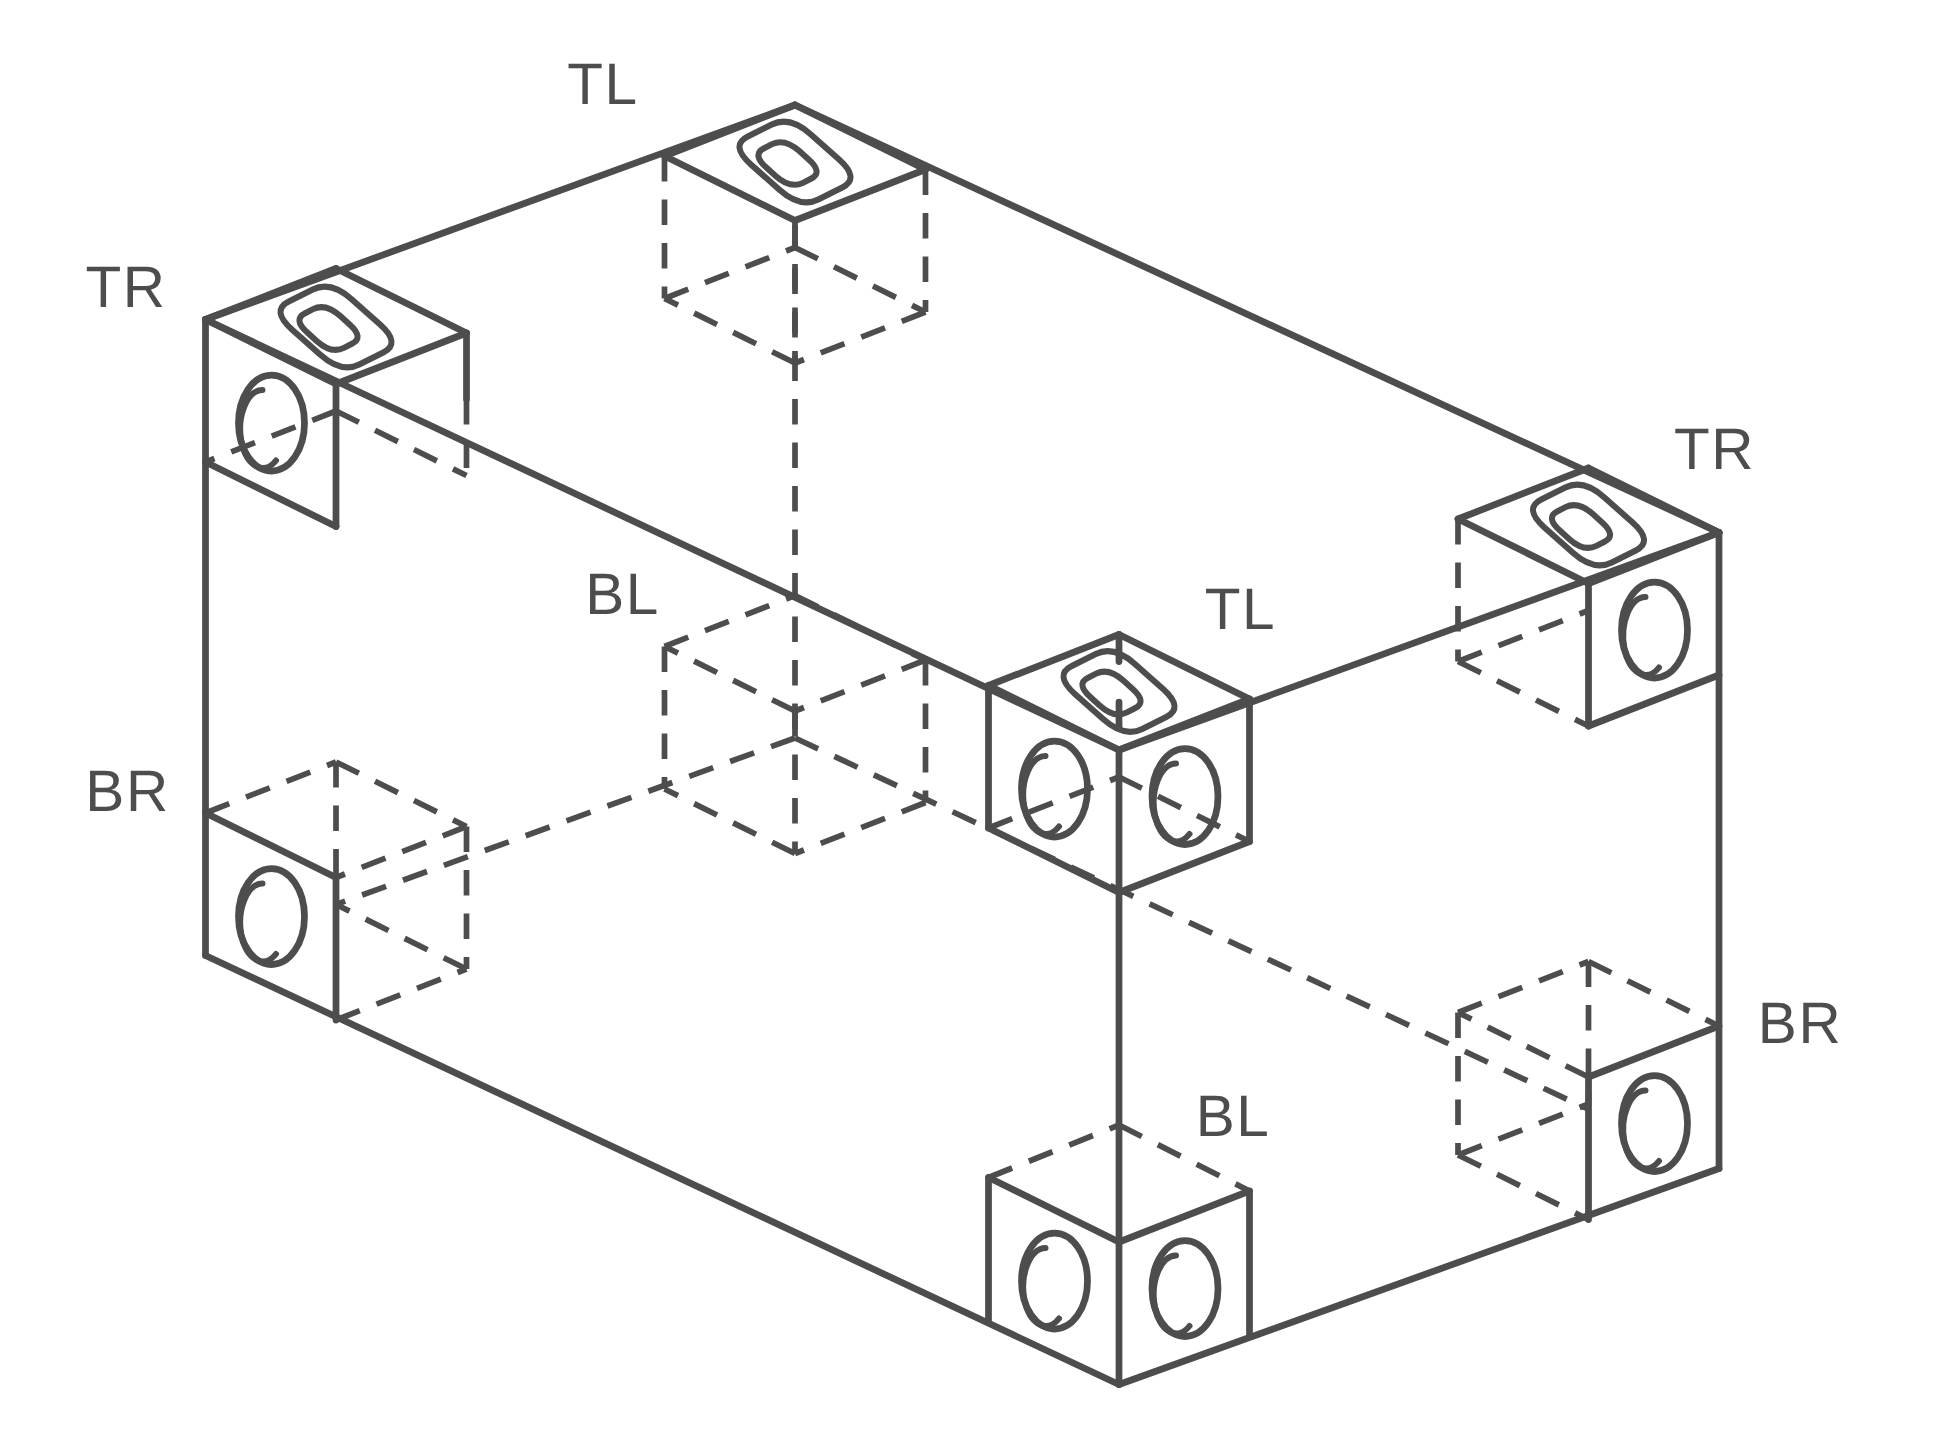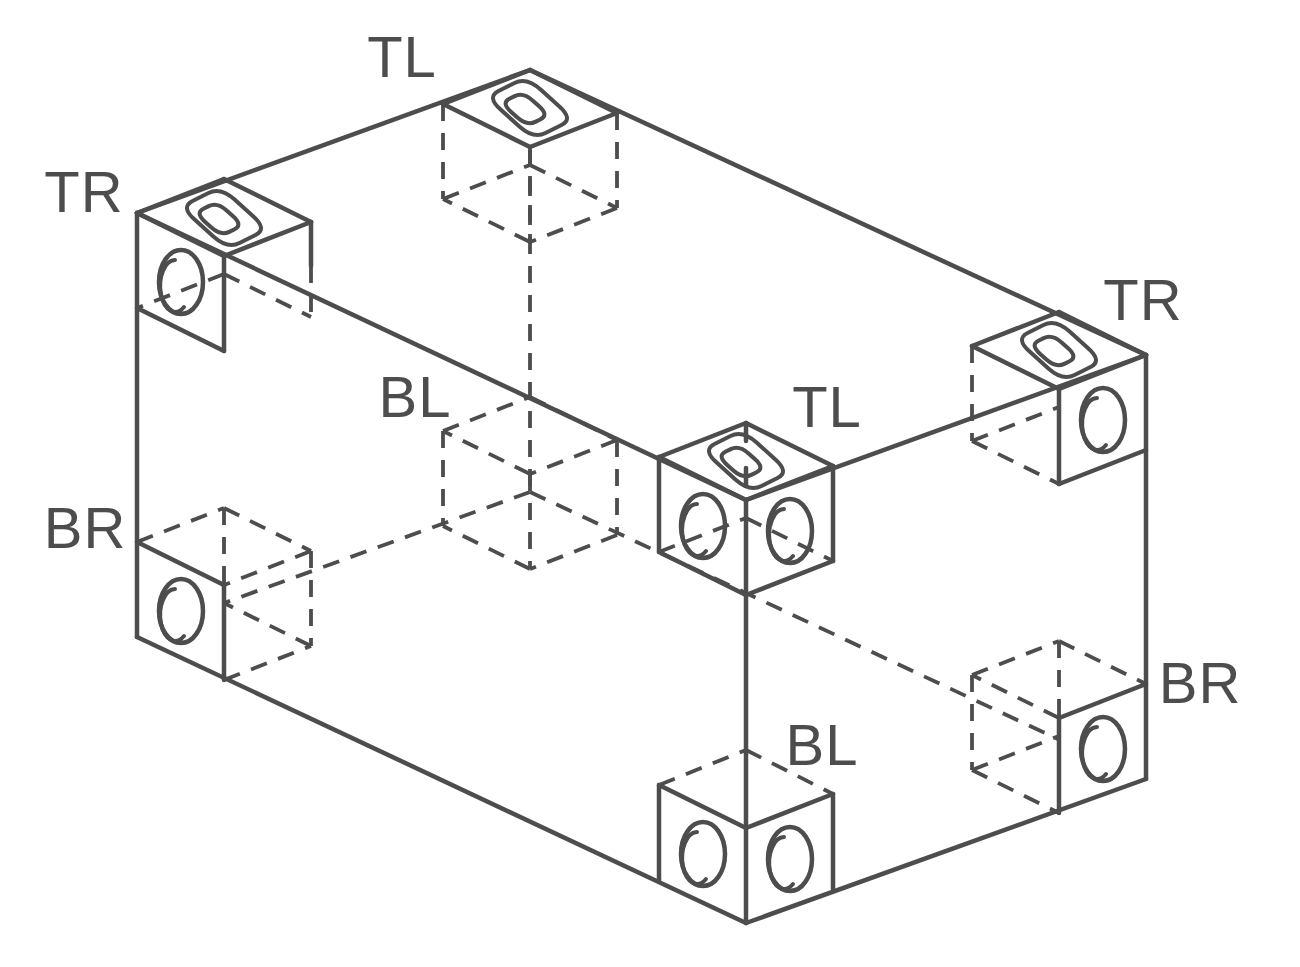--- a/index.html
+++ b/index.html
@@ -8,21 +8,21 @@
     background:var(--bg,#ffffff);
     font-family:"Liberation Sans", sans-serif;
     overflow:hidden;
   }
   .stage svg{position:absolute;left:0;top:0}
   .ln{fill:none;stroke:var(--line,#4d4d4d);stroke-width:4.5;stroke-linejoin:round;stroke-linecap:round}
   .thin{stroke-width:4}
   .dash{fill:none;stroke:var(--line,#4d4d4d);stroke-width:3.8;stroke-dasharray:17 12;stroke-linecap:butt}
   .lbl{
     position:absolute;transform:translate(-50%,-50%);
-    font-size:58px;line-height:1;letter-spacing:1px;
+    font-size:39px;line-height:1;letter-spacing:1px;
     color:var(--line,#4d4d4d);white-space:nowrap;user-select:none;
   }
 </style>
 </head>
 <body>
 
 <div class="stage">
   <svg id="iso" width="1300" height="967" viewBox="0 0 1300 967">
       <g>
         <line x1="530" y1="150" x2="530" y2="492" class="dash"></line>

